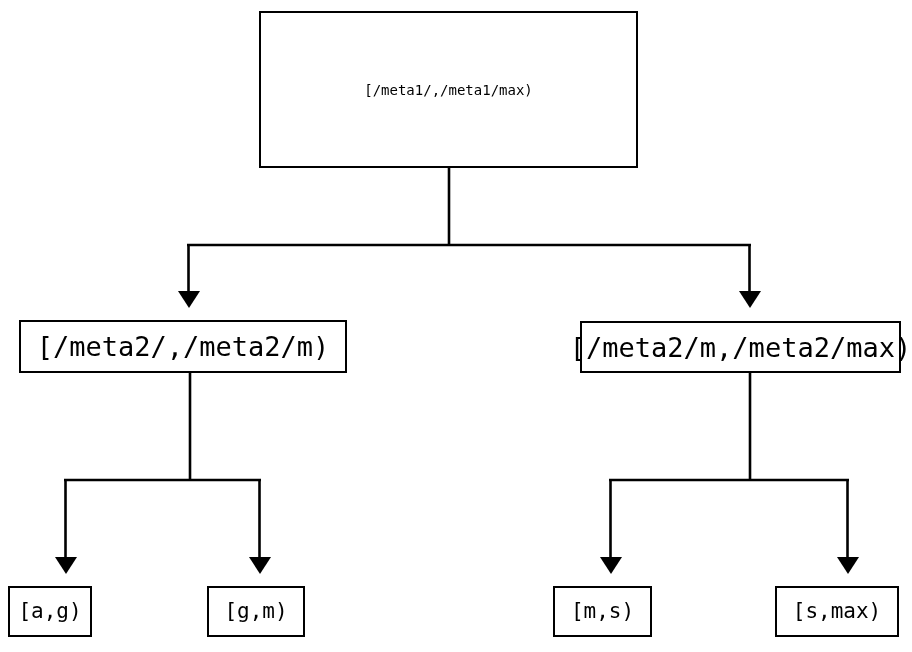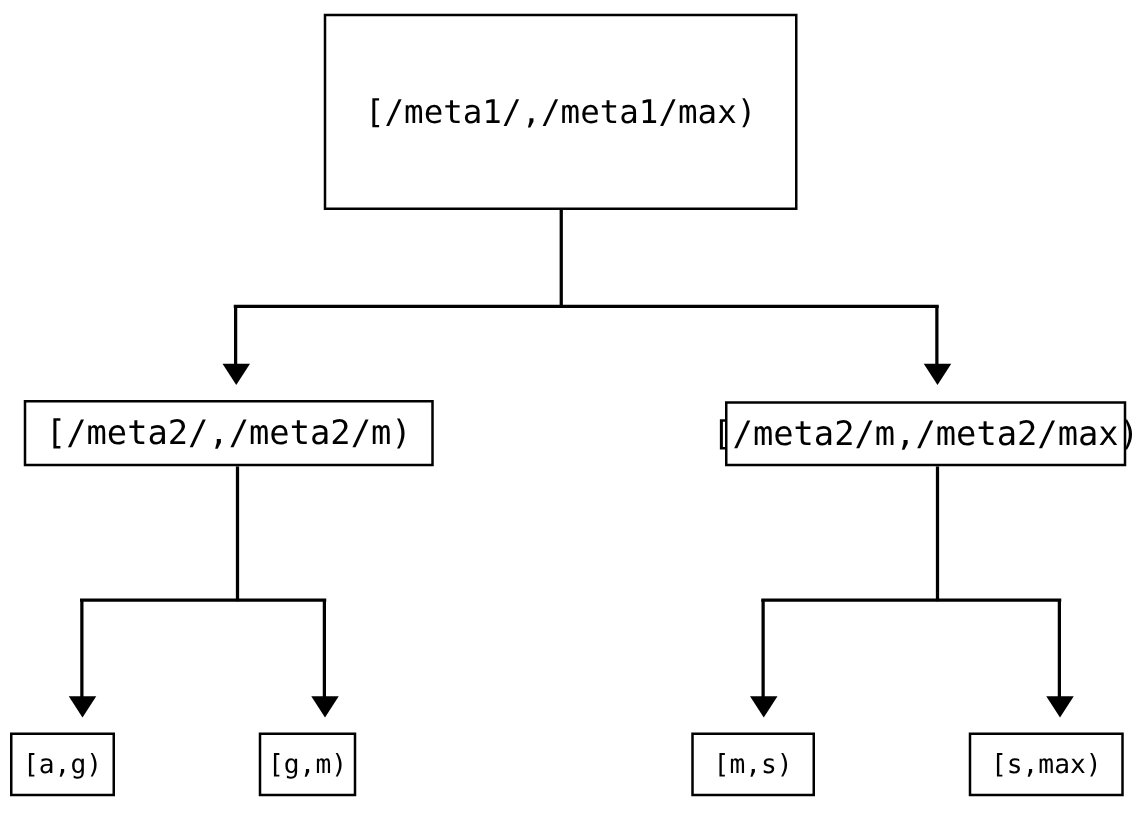--- a/index.html
+++ b/index.html
@@ -35,21 +35,21 @@
     color: #000000;
     white-space: pre;
     letter-spacing: 0px;
   }
   .node-label {
     display: block;
     line-height: 1;
     color: #000000;
     white-space: pre;
   }
-  .node-root   { font-size: 26px; }
+  .node-root   { font-size: 14px; }
   .node-level2 { font-size: 27px; }
   .node-leaf   { font-size: 21px; }
 </style>
 </head>
 <body>
 
 <div id="canvas">
 
   <svg id="edge-layer" viewBox="0 0 912 652" width="912" height="652" xmlns="http://www.w3.org/2000/svg">
 
@@ -91,21 +91,21 @@
   </div>
 
   <div class="node node-level2" style="left:580px; top:321px; width:321px; height:52px;text-align:right;">
     <span class="node-label">[/meta2/m,/meta2/max)</span>
   </div>
 
   <div class="node node-leaf" style="left:8px; top:586px; width:84px; height:51px;">
     <span class="node-label">[a,g)</span>
   </div>
 
-  <div class="node node-leaf" style="left:207px; top:586px; width:78px; height:51px;">
+  <div class="node node-leaf" style="left:207px; top:586px; width:98px; height:51px;">
     <span class="node-label">[g,m)</span>
   </div>
 
   <div class="node node-leaf" style="left:553px; top:586px; width:99px; height:51px;">
     <span class="node-label">[m,s)</span>
   </div>
 
   <div class="node node-leaf" style="left:775px; top:586px; width:124px; height:51px;">
     <span class="node-label">[s,max)</span>
   </div>

